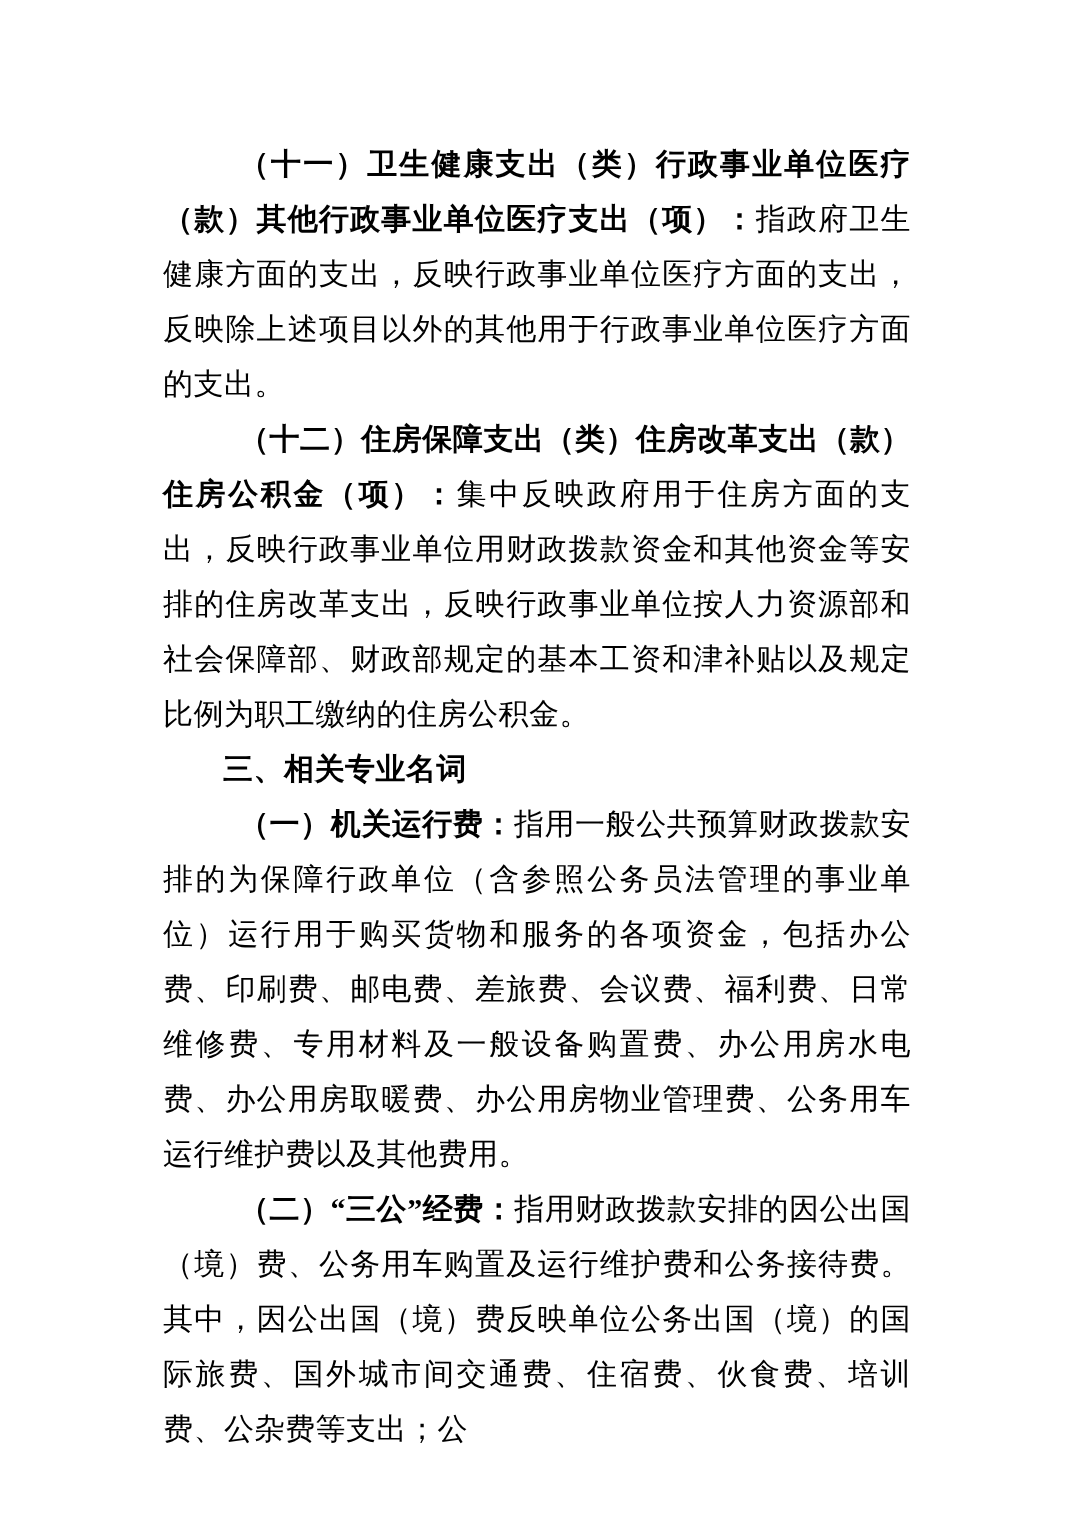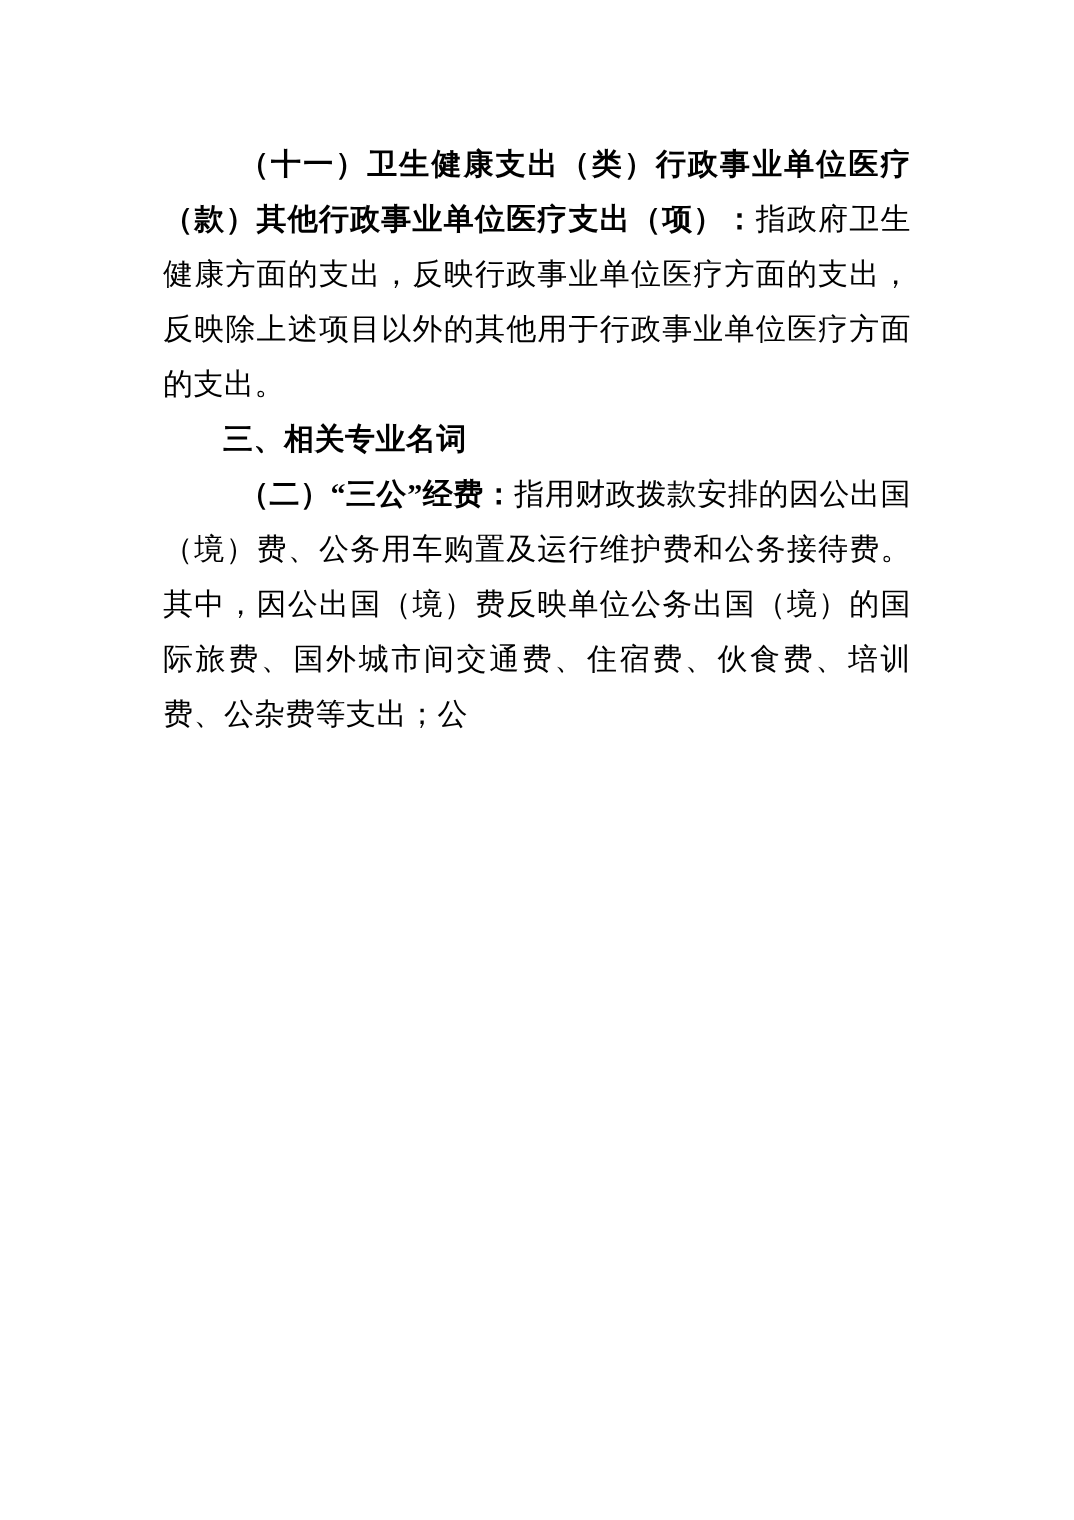--- a/index.html
+++ b/index.html
@@ -50,19 +50,21 @@
   }
 </style>
 </head>
 <body>
 
 <div class="page">
 
 
   <p class="para"><span class="lead">（十一）卫生健康支出（类）行政事业单位医疗（款）其他行政事业单位医疗支出（项）：</span><span>指政府卫生健康方面的支出，反映行政事业单位医疗方面的支出，反映除上述项目以外的其他用于行政事业单位医疗方面的支出。</span></p>
 
+  <p class="para"><span class="lead">（十二）住房保障支出（类）住房改革支出（款）住房公积金（项）：</span><span>集中反映政府用于住房方面的支出，反映行政事业单位用财政拨款资金和其他资金等安排的住房改革支出，反映行政事业单位按人力资源部和社会保障部、财政部规定的基本工资和津补贴以及规定比例为职工缴纳的住房公积金。</span></p>
 
   <h2 class="section-heading">三、相关专业名词</h2>
 
+  <p class="para"><span class="lead">（一）机关运行费：</span><span>指用一般公共预算财政拨款安排的为保障行政单位（含参照公务员法管理的事业单位）运行用于购买货物和服务的各项资金，包括办公费、印刷费、邮电费、差旅费、会议费、福利费、日常维修费、专用材料及一般设备购置费、办公用房水电费、办公用房取暖费、办公用房物业管理费、公务用车运行维护费以及其他费用。</span></p>
 
   <p class="para"><span class="lead">（二）“三公”经费：</span><span>指用财政拨款安排的因公出国（境）费、公务用车购置及运行维护费和公务接待费。其中，因公出国（境）费反映单位公务出国（境）的国际旅费、国外城市间交通费、住宿费、伙食费、培训费、公杂费等支出；公</span></p>
 
 </div>
 
 </body></html>

